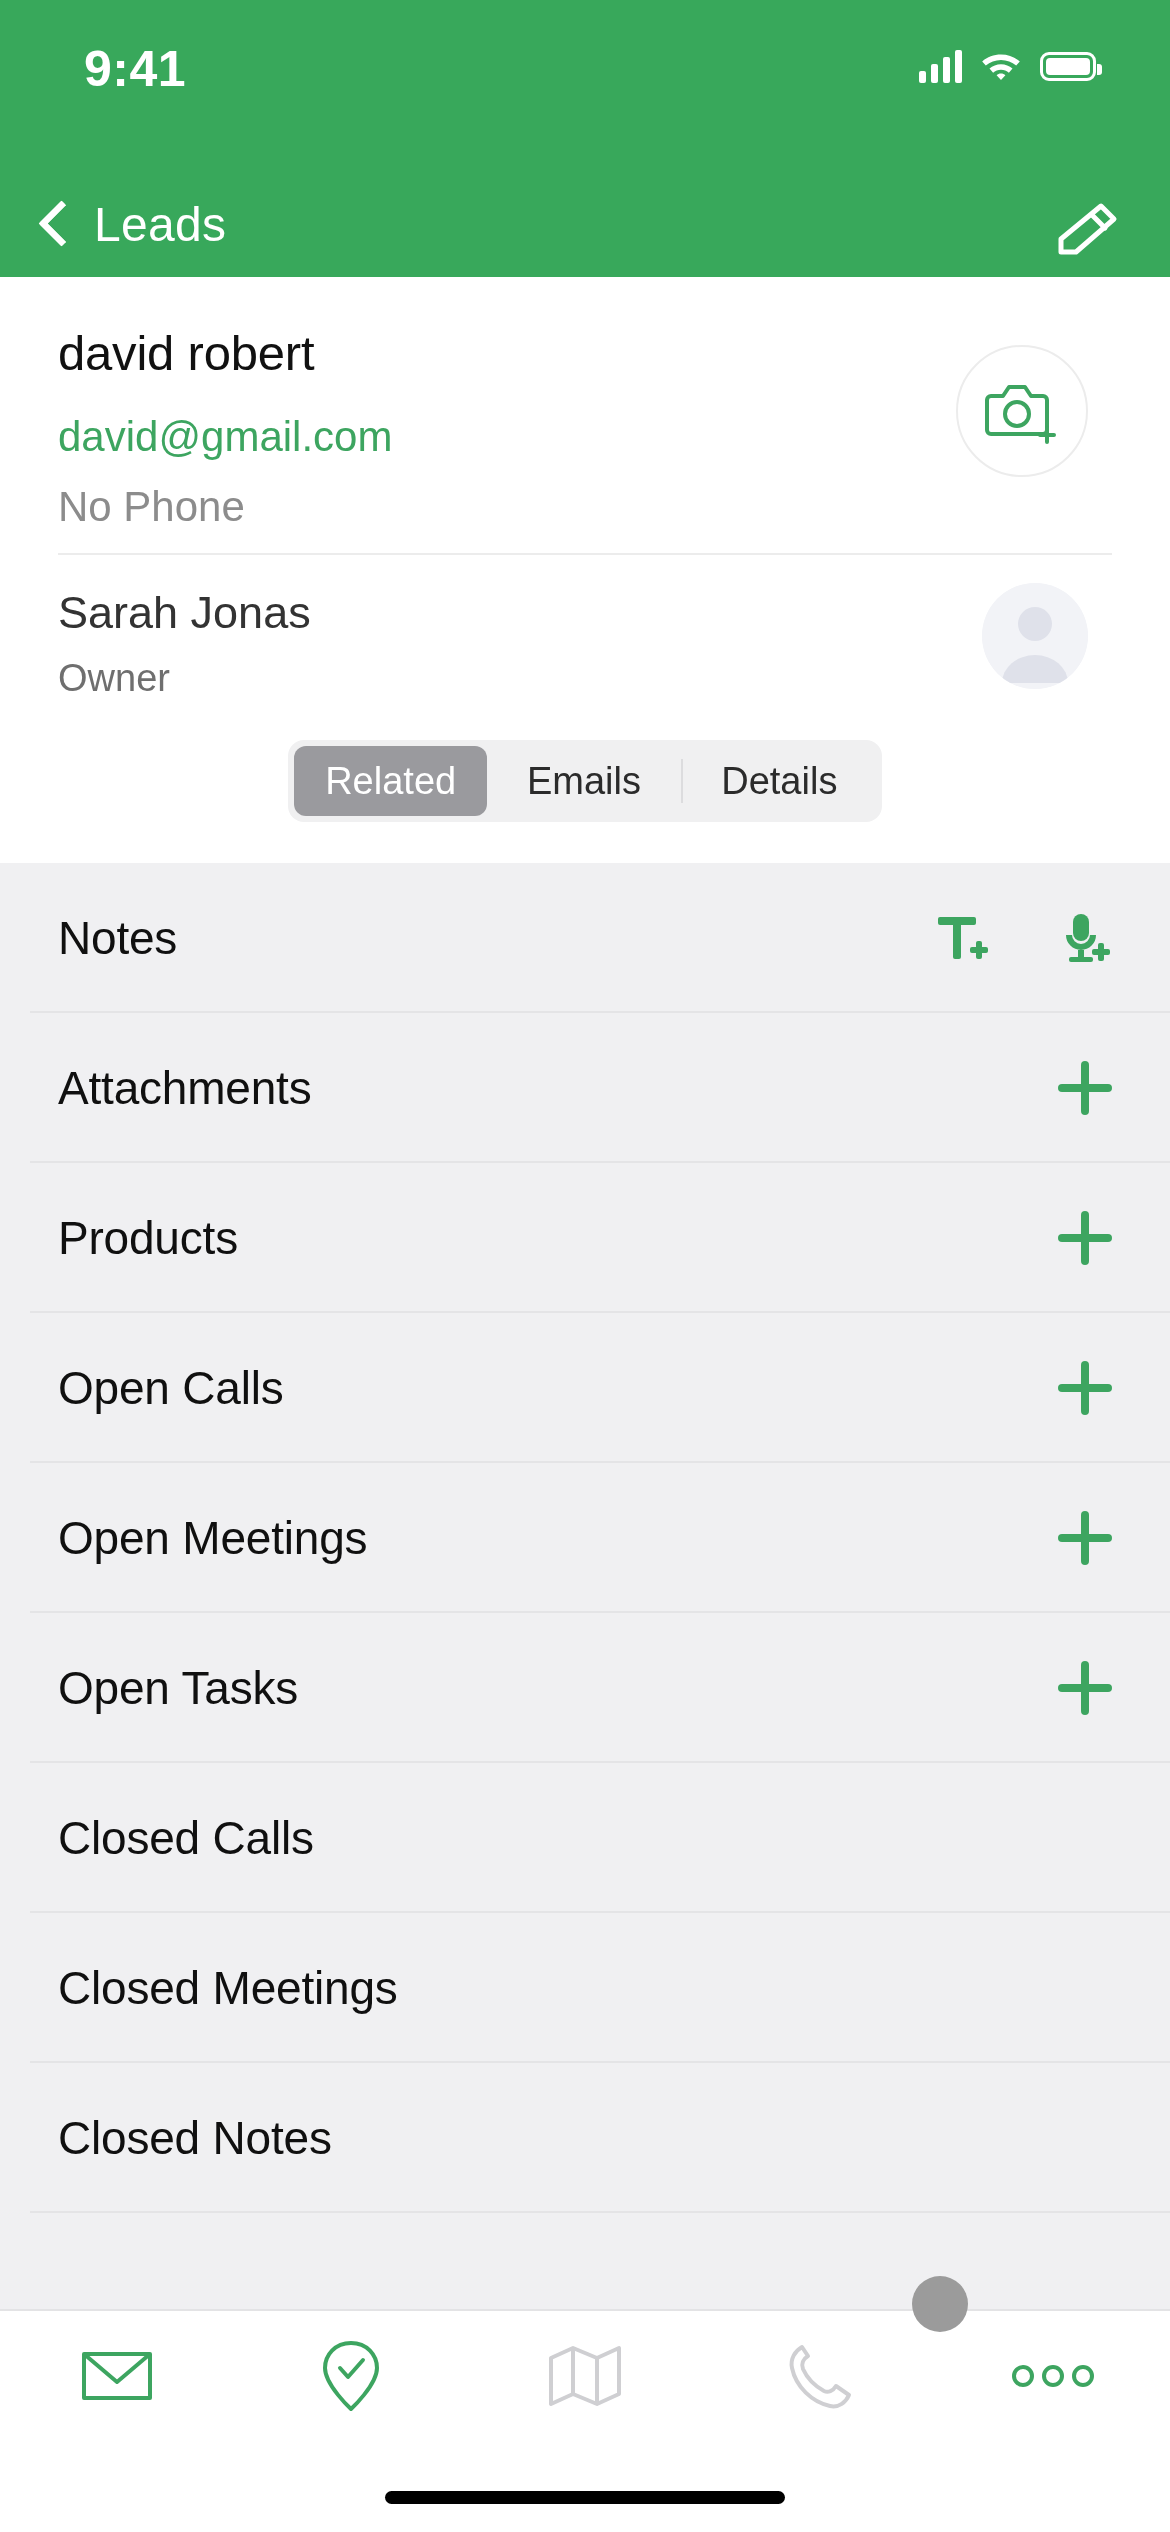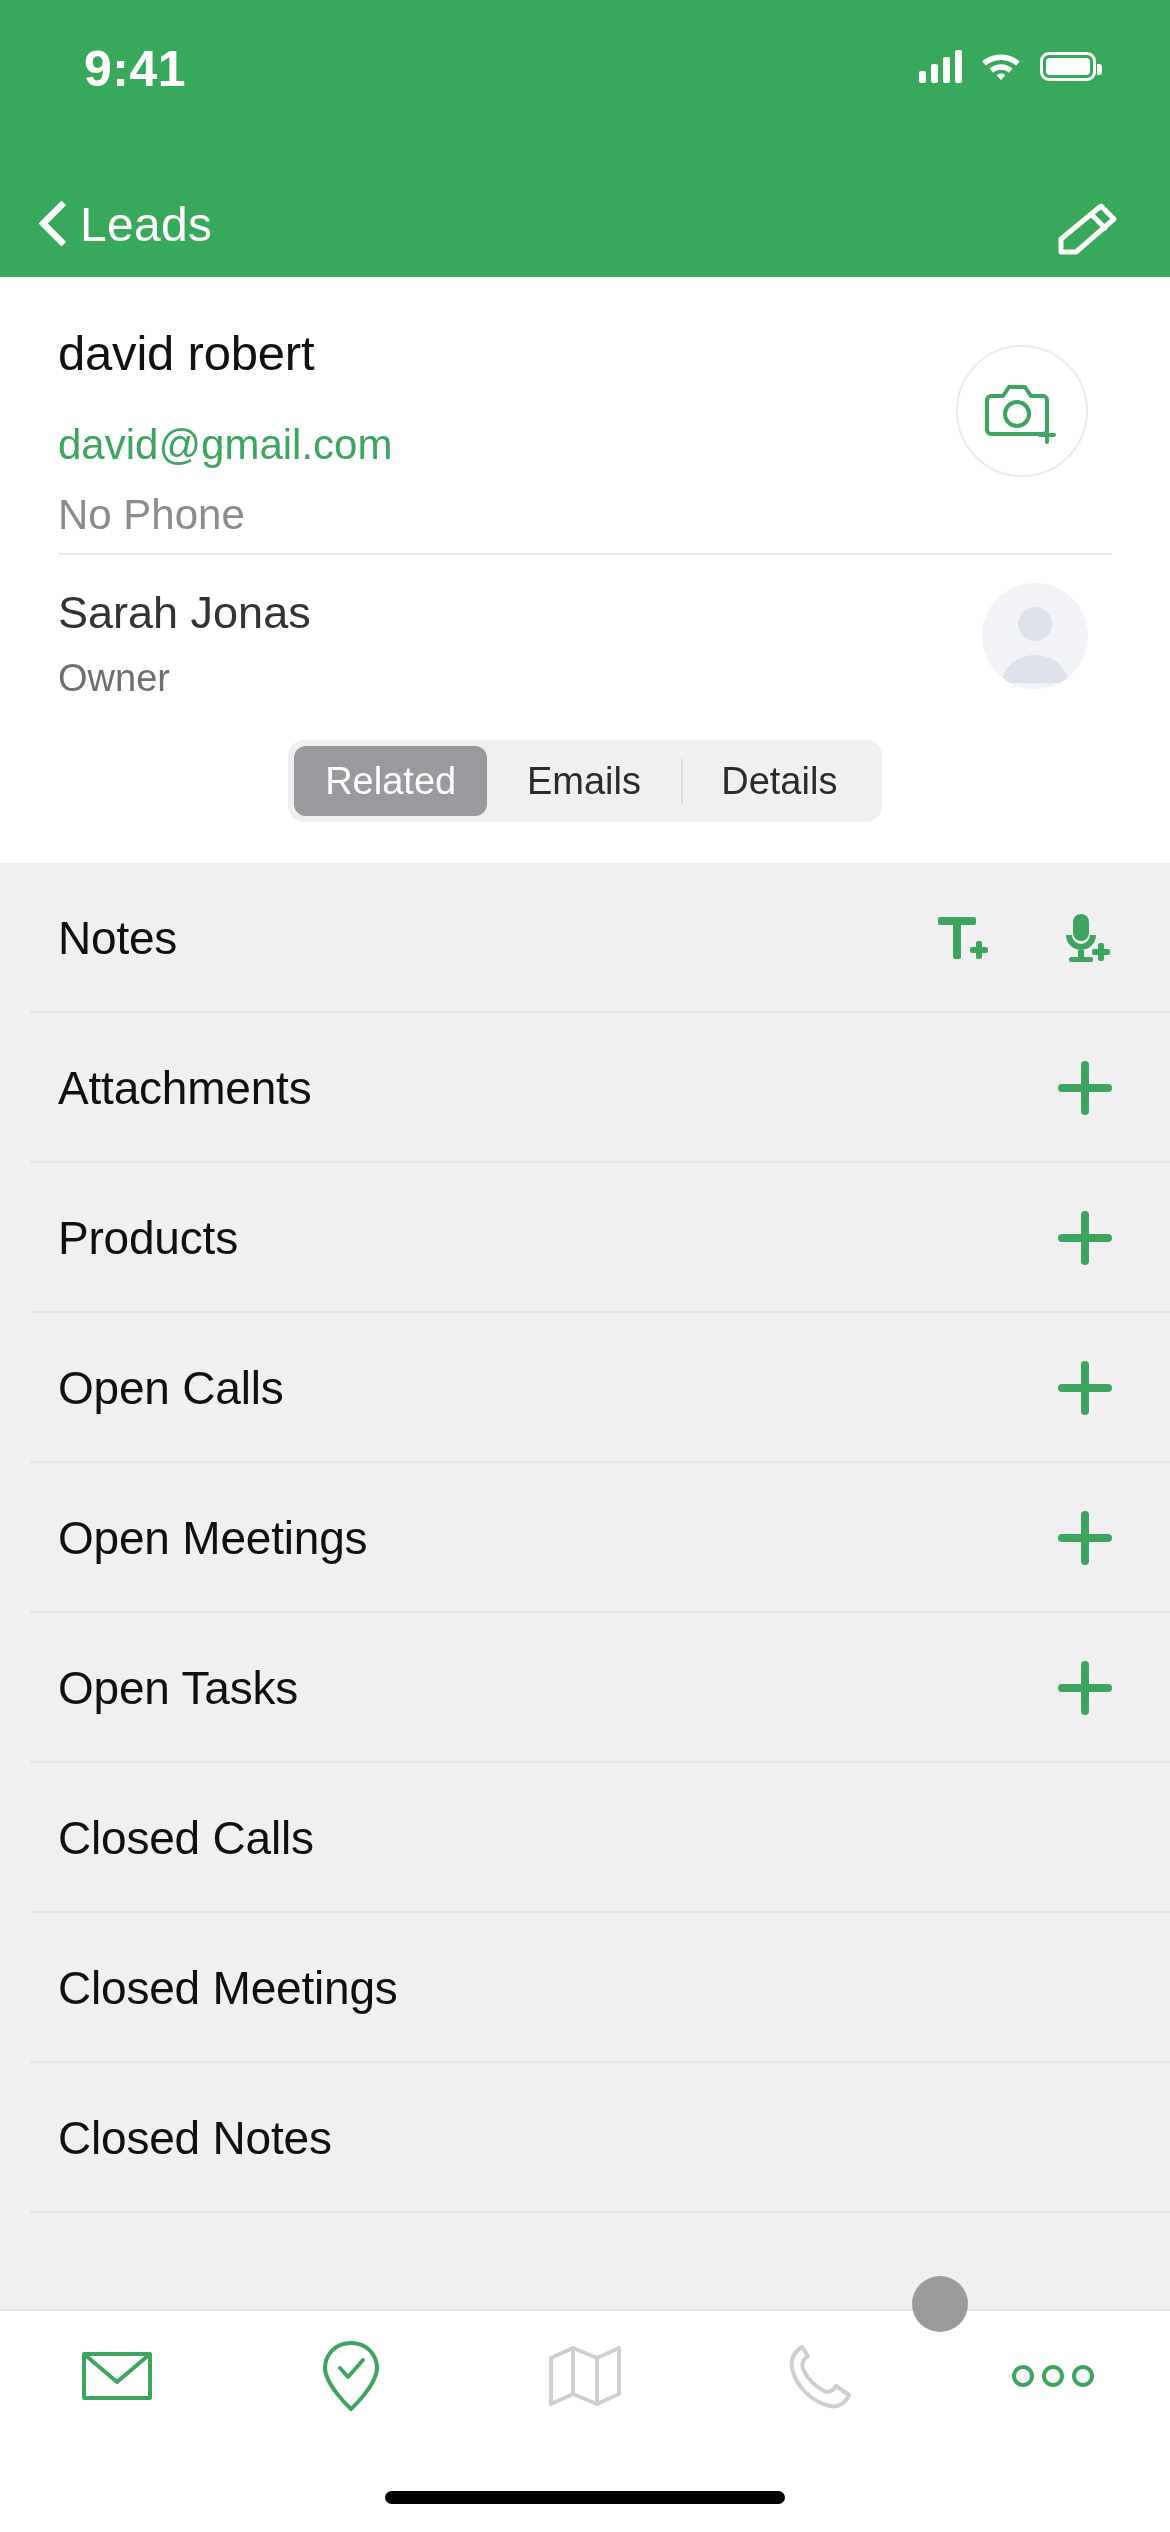--- a/index.html
+++ b/index.html
@@ -41,41 +41,41 @@
   }
   .batt span{ display:block; width:100%; height:100%; background:#ffffff; border-radius:4px;}
 
   
   .navbar{
     position:absolute; top:172px; left:0; width:1170px; height:105px;
     background:#38a85b;
   }
   .nav-back{
     position:absolute; left:22px; top:0; height:105px;
-    display:flex; align-items:center; gap:10px; padding:0 14px; cursor:pointer;
+    display:flex; align-items:center; gap:24px; padding:0 14px; cursor:pointer;
   }
   .nav-back .chev{ width:34px; height:50px; position:relative; }
   .nav-back .chev::before{
     content:""; position:absolute; left:9px; top:7px;
     width:26px; height:26px; border-left:7px solid #fff; border-bottom:7px solid #fff;
     transform:rotate(45deg); border-radius:2px;
   }
   .nav-title{ color:#ffffff; font-size:48px; font-weight:400; letter-spacing:0.3px; }
   .nav-edit{
     position:absolute; right:48px; top:26px; width:70px; height:62px; cursor:pointer;
   }
 
   
   .headblock{
     position:absolute; top:277px; left:0; width:1170px; height:586px;
     background:#ffffff;
   }
   .contact{ position:absolute; left:58px; top:48px; }
   .contact .name{ font-size:49px; color:#111111; font-weight:400; letter-spacing:-0.2px;}
-  .contact .email{ font-size:42px; color:#3da560; margin-top:40px; }
+  .contact .email{ font-size:42px; color:#3da560; margin-top:32px; }
   .contact .phone{ font-size:42px; color:#8c8c8c; margin-top:22px; }
 
   .camera-btn{
     position:absolute; right:82px; top:68px;
     width:132px; height:132px; border-radius:50%;
     border:2px solid #ececec; background:#fff;
     display:flex; align-items:center; justify-content:center; cursor:pointer;
   }
 
   .divider-1{

